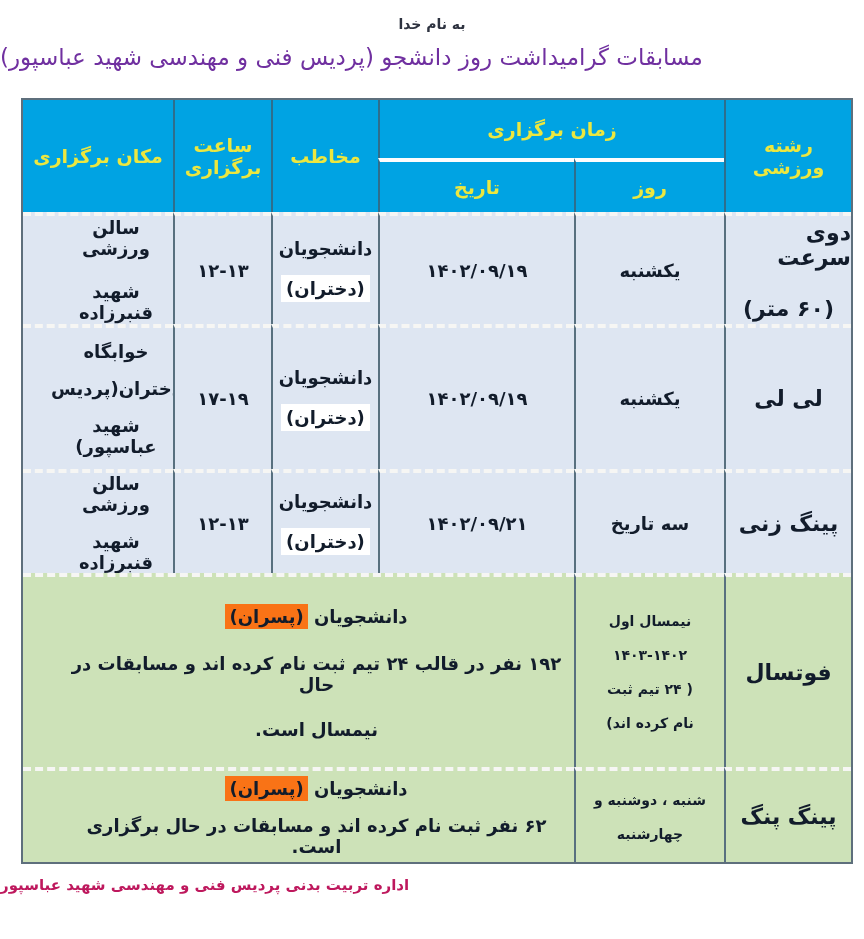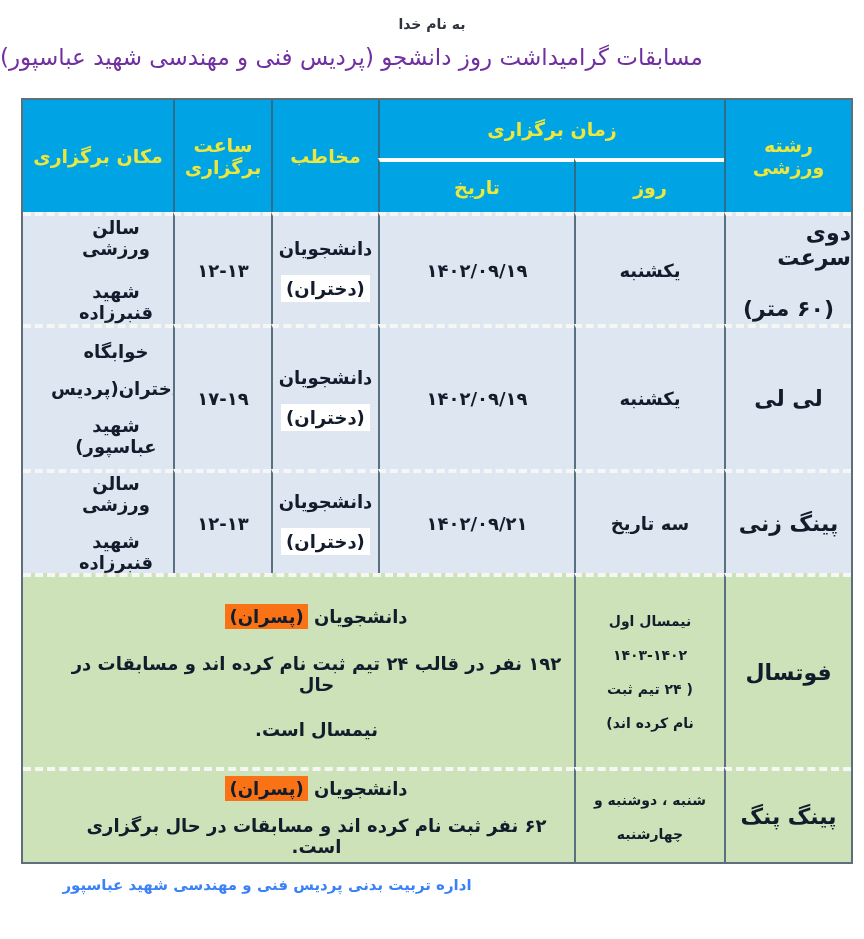--- a/index.html
+++ b/index.html
@@ -101,25 +101,25 @@
     display: inline-block;
   }
   .hl-cyan {
     background: #f97316;
     padding: 2px 4px;
     display: inline-block;
   }
 
   .footer {
     margin-top: 12px;
-    text-align: center;
+    text-align: left;
     margin-right: 330px;
     font-size: 15px;
     font-weight: bold;
-    color: #3b82f6;
+    color: #be185d;
   }
 </style>
 </head>
 <body>
 
 <div class="page">
 
   <div class="bismillah">به نام خدا</div>
   <div class="title">مسابقات گرامیداشت  روز دانشجو (پردیس فنی و مهندسی شهید عباسپور)</div>
 

